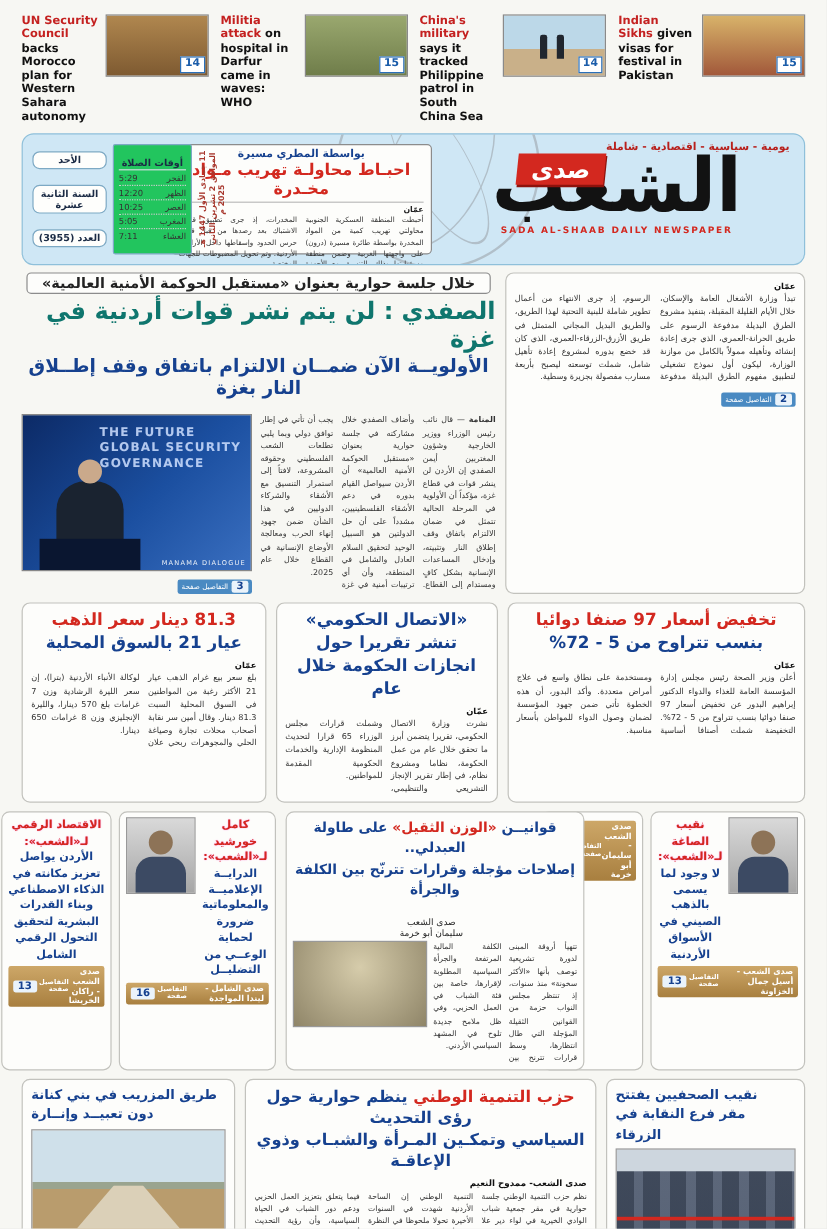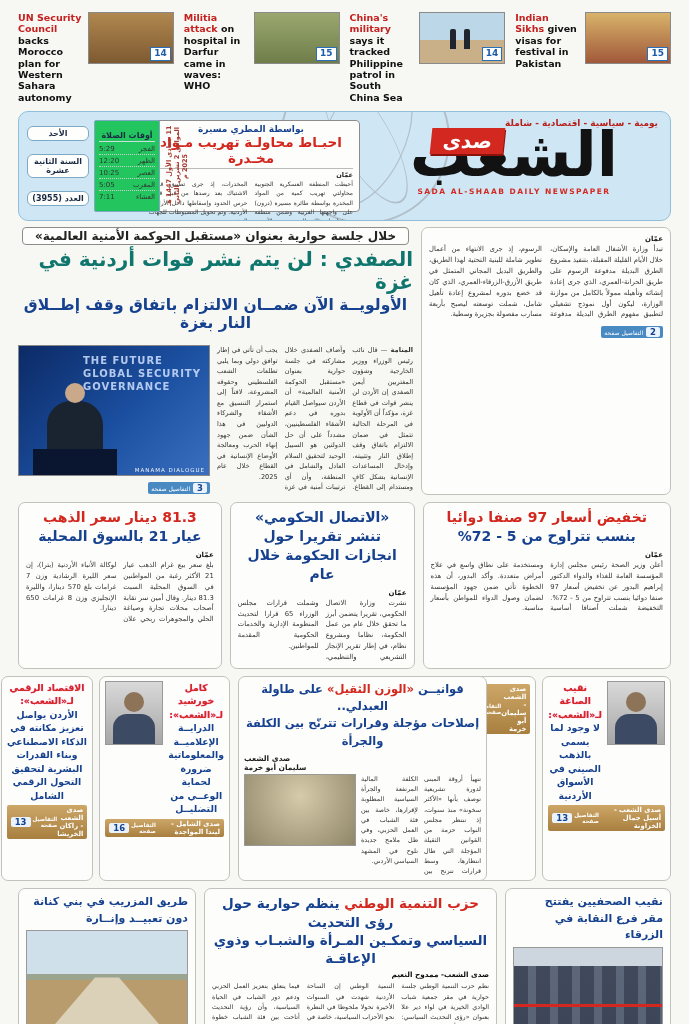--- a/index.html
+++ b/index.html
@@ -88,30 +88,30 @@
   .op-head { display:flex; gap:5px; direction:ltr; }
   .op-title { flex:1; direction:rtl; text-align:center; font-size:9.3px; font-weight:bold; line-height:1.45; color:#16418f; }
   .op-title .red { text-shadow:0 0 1px #f6c; }
   .op-photo { width:58px; height:64px; flex:none; border:1px solid #999; background:linear-gradient(#d9d9d9,#a6a6a6); position:relative; overflow:hidden; }
   .op-photo::before { content:""; position:absolute; top:10px; left:50%; transform:translateX(-50%); width:20px; height:20px; border-radius:50%; background:#8d7357; }
   .op-photo::after { content:""; position:absolute; bottom:0; left:50%; transform:translateX(-50%); width:42px; height:30px; border-radius:14px 14px 0 0; background:#3c4a63; }
   .op-byline { margin-top:3px; background:linear-gradient(#cda768,#a87f3f); color:#fff; font-size:6.8px; font-weight:bold; display:flex; justify-content:space-between; align-items:center; padding:1px 4px; border-radius:2px; direction:rtl; }
   .op-byline .bdg { display:flex; align-items:center; gap:2px; font-size:5.5px; }
   .op-mid { flex:1; }
   .laws-h { text-align:center; font-size:11.5px; font-weight:bold; color:#16418f; line-height:1.5; }
-  .laws-by { text-align:left; font-size:7.5px; font-weight:bold; color:#222; margin:4px 6px 2px 0; direction:rtl; }
+  .laws-by { text-align:center; font-size:7.5px; font-weight:normal; color:#222; margin:14px 6px 2px 0; direction:rtl; }
   .laws-body { display:flex; gap:5px; direction:rtl; margin-top:2px; }
   .laws-body .body-txt { flex:1; column-count:2; column-gap:6px; font-size:6.4px; }
   .parl-photo { width:112px; height:72px; flex:none; border:1px solid #999; background:radial-gradient(circle at 50% 30%, #d6ccab, #8f8568); }
 
   
   .bot-band { display:flex; direction:rtl; gap:8px; margin:7px 18px 0; }
   .bot-col-mid { flex:1; display:flex; flex-direction:column; gap:6px; }
   .press-card { width:166px; } .road-card { width:178px; }
-  .sm-h { text-align:right; font-size:11px; font-weight:bold; color:#16418f; line-height:1.5; margin-bottom:3px; }
+  .sm-h { text-align:left; font-size:11px; font-weight:bold; color:#16418f; line-height:1.5; margin-bottom:3px; }
   .photo-frame { width:100%; height:104px; border:1px solid #999; position:relative; overflow:hidden; margin-bottom:3px; }
   .ribbon-photo { background:linear-gradient(#cdd6de 18%, #55607280 18%), linear-gradient(#c3ccd4, #77808e); }
   .ribbon-photo .men { position:absolute; inset:18px 0 0 0; background:repeating-linear-gradient(90deg, #333d4f 0 14px, #556074 14px 22px); opacity:.85; }
   .ribbon-photo .ribbon { position:absolute; top:56px; left:0; right:0; height:3px; background:#d3281f; }
   .road-photo { background:linear-gradient(#cfe0ea 42%, #9aa48f 42% 48%, #b99c6d 48%); }
   .road-photo .lane { position:absolute; bottom:0; left:50%; transform:translateX(-50%); width:120px; height:56px; background:#dbd0b8; clip-path:polygon(40% 0, 60% 0, 100% 100%, 0 100%); }
   .byline-b { font-size:7.3px; font-weight:bold; color:#111; margin:2px 0; }
   .mid-box { position:relative; }
   .mid-h { text-align:center; font-size:13.5px; font-weight:bold; line-height:1.35; margin-bottom:3px; }
   .mid-box .body-txt { column-count:3; column-gap:7px; font-size:6.4px; }

